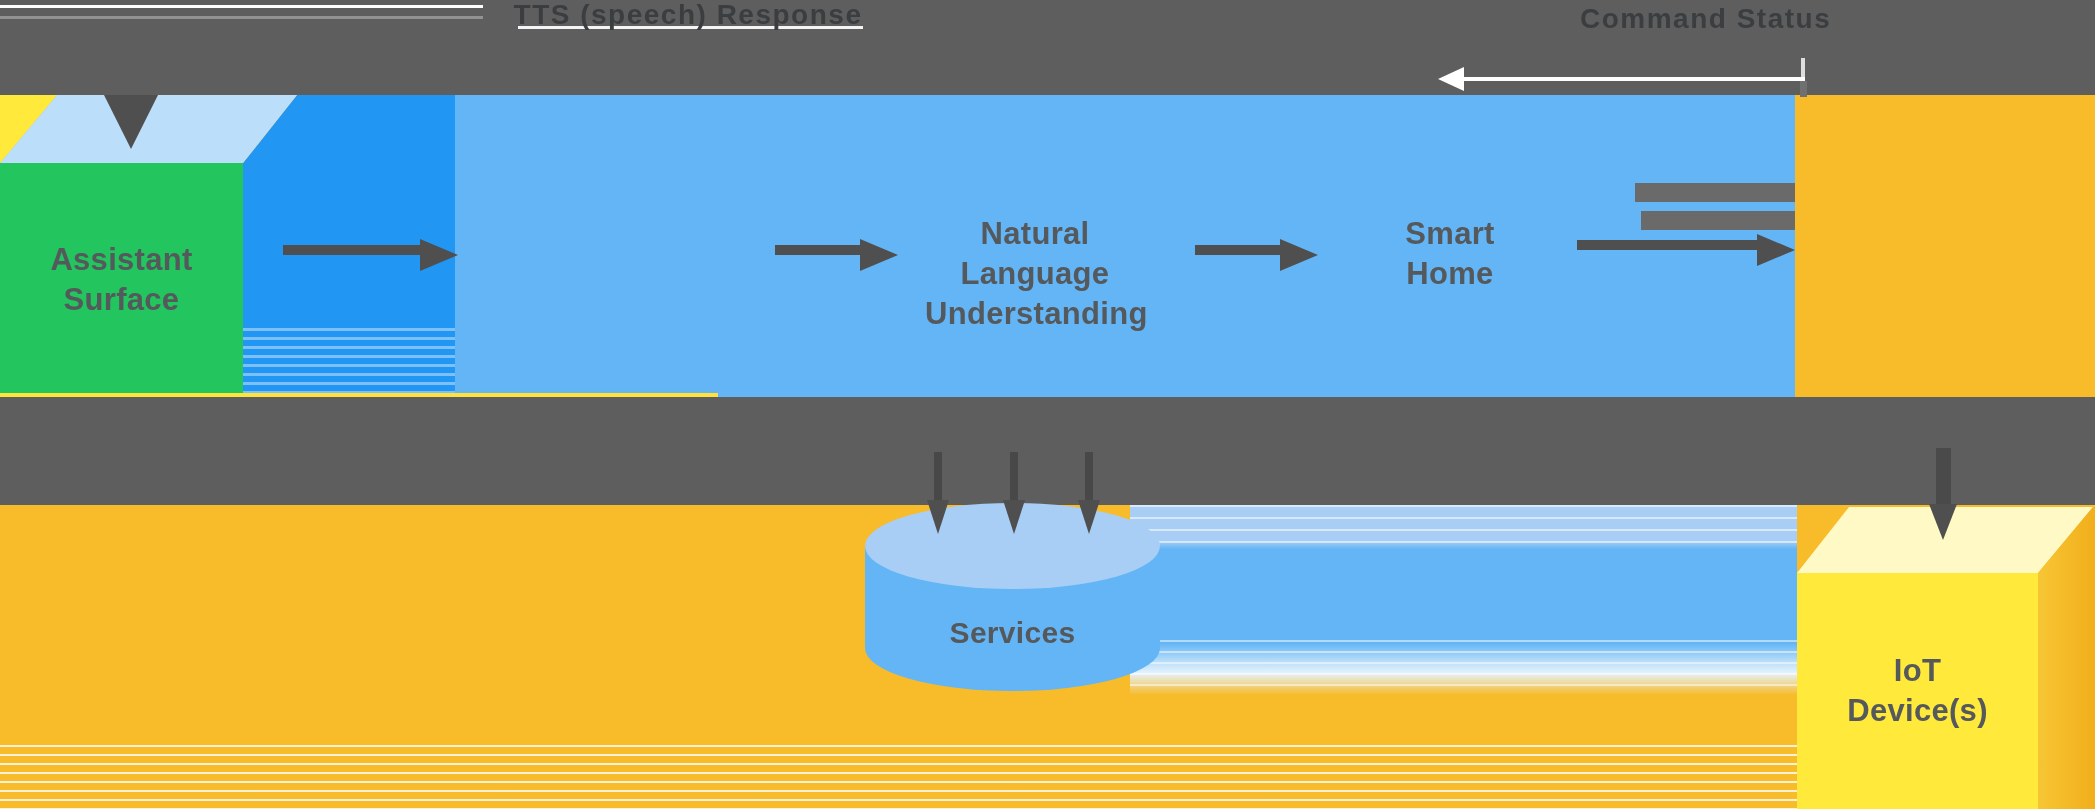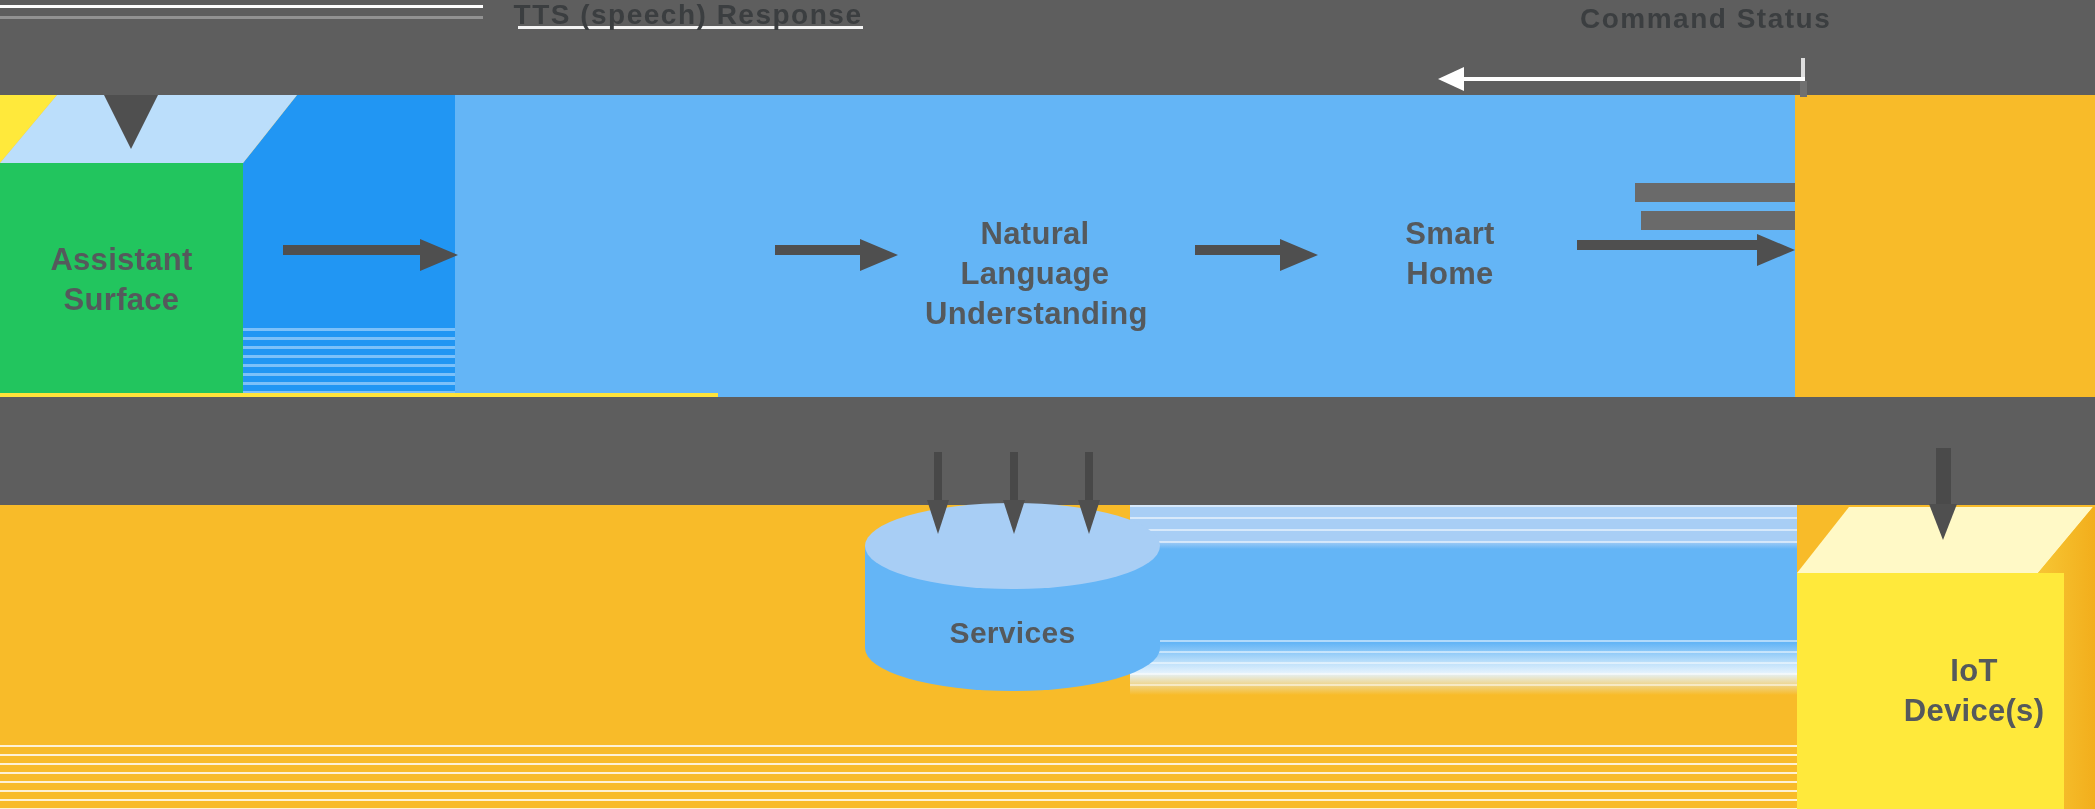--- a/index.html
+++ b/index.html
@@ -95,20 +95,20 @@
   <div class="abs head-d" style="left:927px;top:500px;"></div>
   <div class="abs shaft-v" style="left:1010px;top:452px;width:8px;height:52px;"></div>
   <div class="abs head-d" style="left:1003px;top:500px;"></div>
   <div class="abs shaft-v" style="left:1085px;top:452px;width:8px;height:52px;"></div>
   <div class="abs head-d" style="left:1078px;top:500px;"></div>
 
   <div class="abs" style="left:0;top:738px;width:2095px;height:71px;background:repeating-linear-gradient(to bottom,transparent 0 7px,rgba(255,255,255,.8) 7px 9px);"></div>
 
   <div class="abs" style="left:1797px;top:507px;width:298px;height:66px;background:#FFF9C6;clip-path:polygon(52px 0,296px 0,241px 66px,0 66px);"></div>
   <div class="abs" style="left:2038px;top:507px;width:57px;height:302px;background:linear-gradient(to right,#F7C634,#F2AE1C);clip-path:polygon(0 66px,55px 0,57px 0,57px 302px,0 302px);"></div>
-  <div class="abs flexc" style="left:1797px;top:573px;width:267px;height:236px;background:#FFE93B;justify-content:flex-end;">
+  <div class="abs flexc" style="left:1797px;top:573px;width:241px;height:236px;background:#FFE93B;">
     <div class="lbl" style="width:180px;">IoT Device(s)</div>
   </div>
 
   <div class="abs" style="left:1936px;top:448px;width:15px;height:60px;background:#4A4A4A;"></div>
   <div class="abs" style="left:1929px;top:504px;width:0;height:0;border-left:14px solid transparent;border-right:14px solid transparent;border-top:36px solid #4F4F4F;"></div>
 
 </div>
 
 </body></html>

